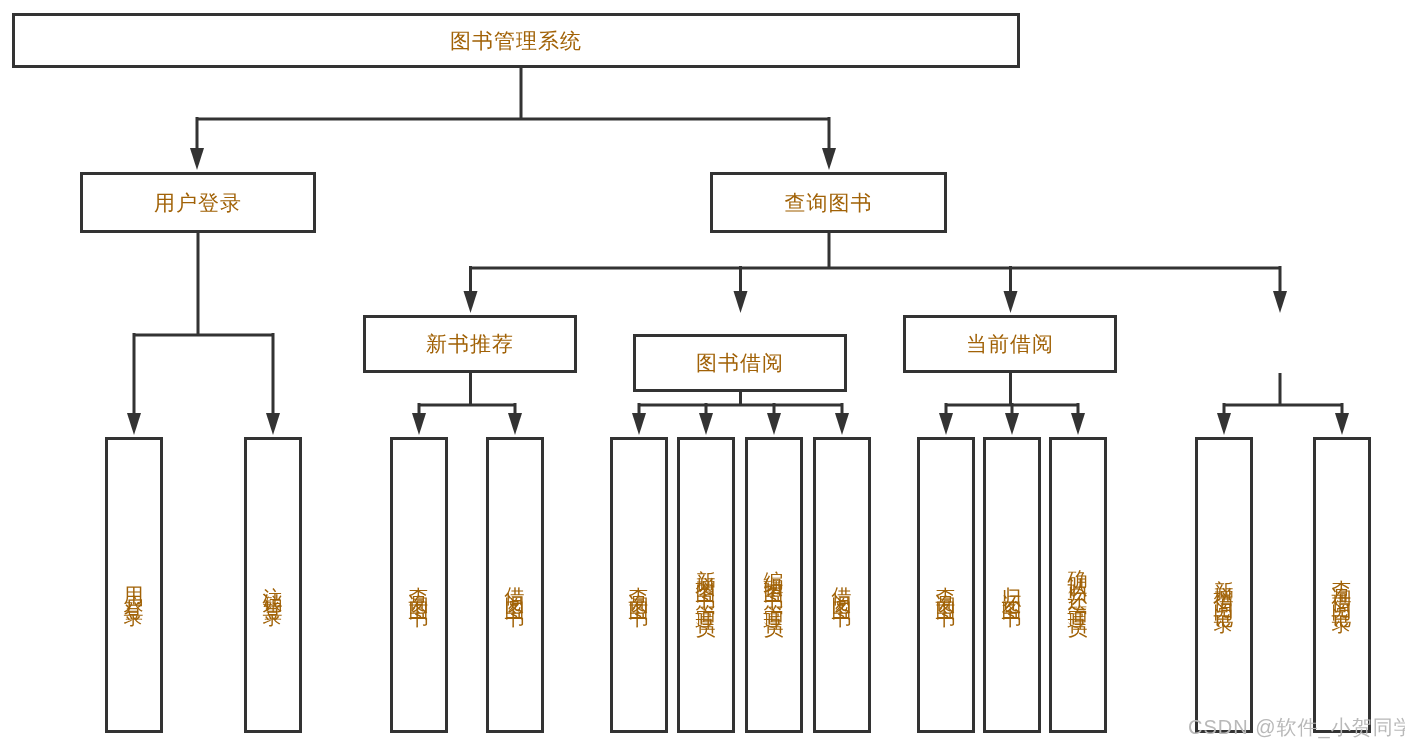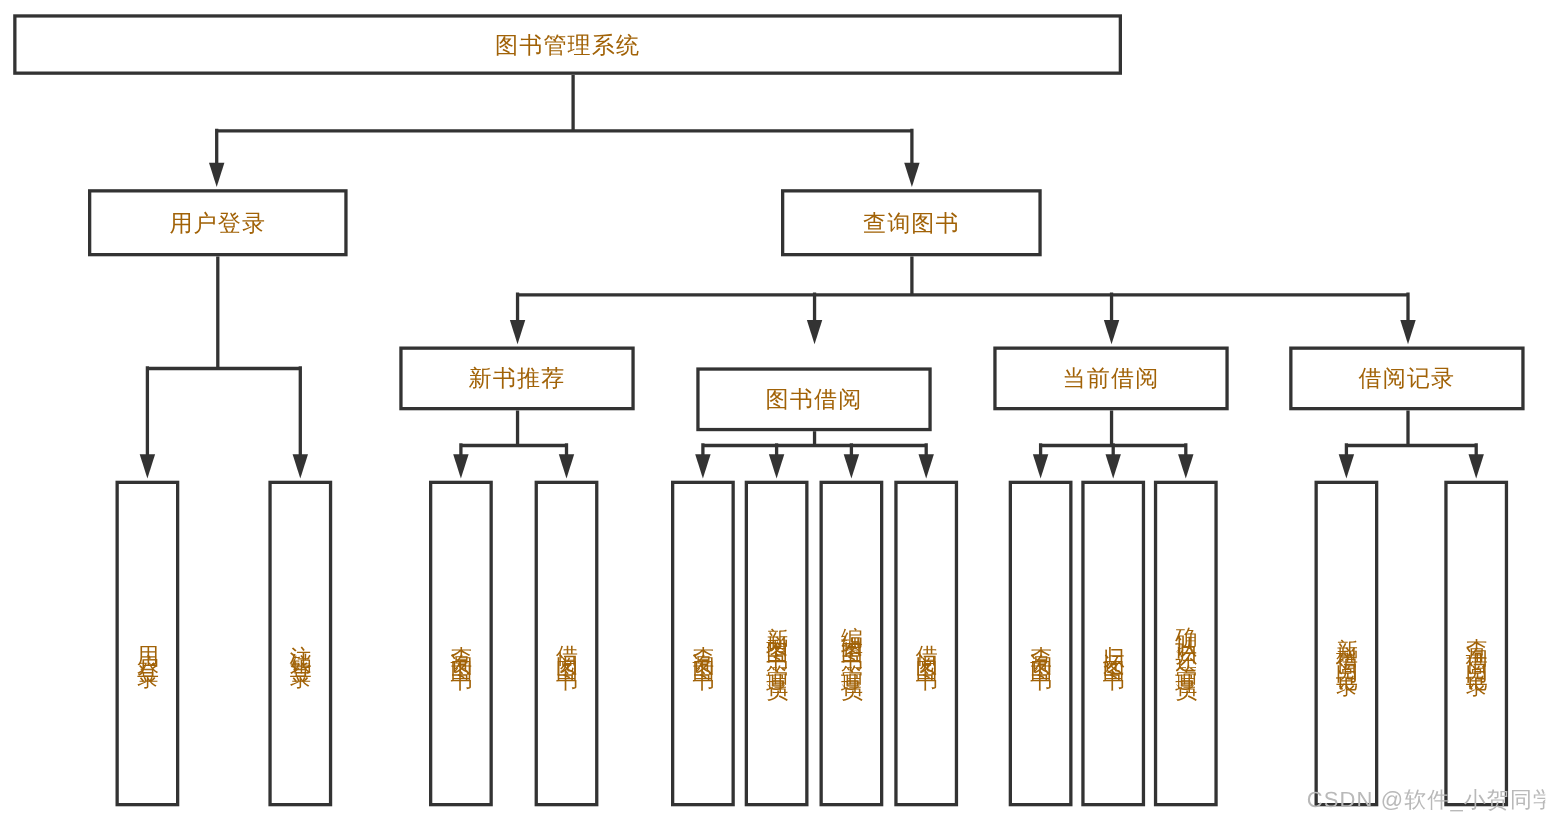--- a/index.html
+++ b/index.html
@@ -139,23 +139,20 @@
 
   <div class="node h-node l3 l3-1">
     <span>新书推荐</span>
   </div>
   <div class="node h-node l3 l3-2">
     <span>图书借阅</span>
   </div>
   <div class="node h-node l3 l3-3">
     <span>当前借阅</span>
   </div>
-  <div class="node h-node l3 l3-4">
-    <span>借阅记录</span>
-  </div>
 
   <div class="node v-node leaf lf-1">
     <span>用户登录</span>
   </div>
   <div class="node v-node leaf lf-2">
     <span>注销登录</span>
   </div>
   <div class="node v-node leaf lf-3">
     <span>查询图书</span>
   </div>

